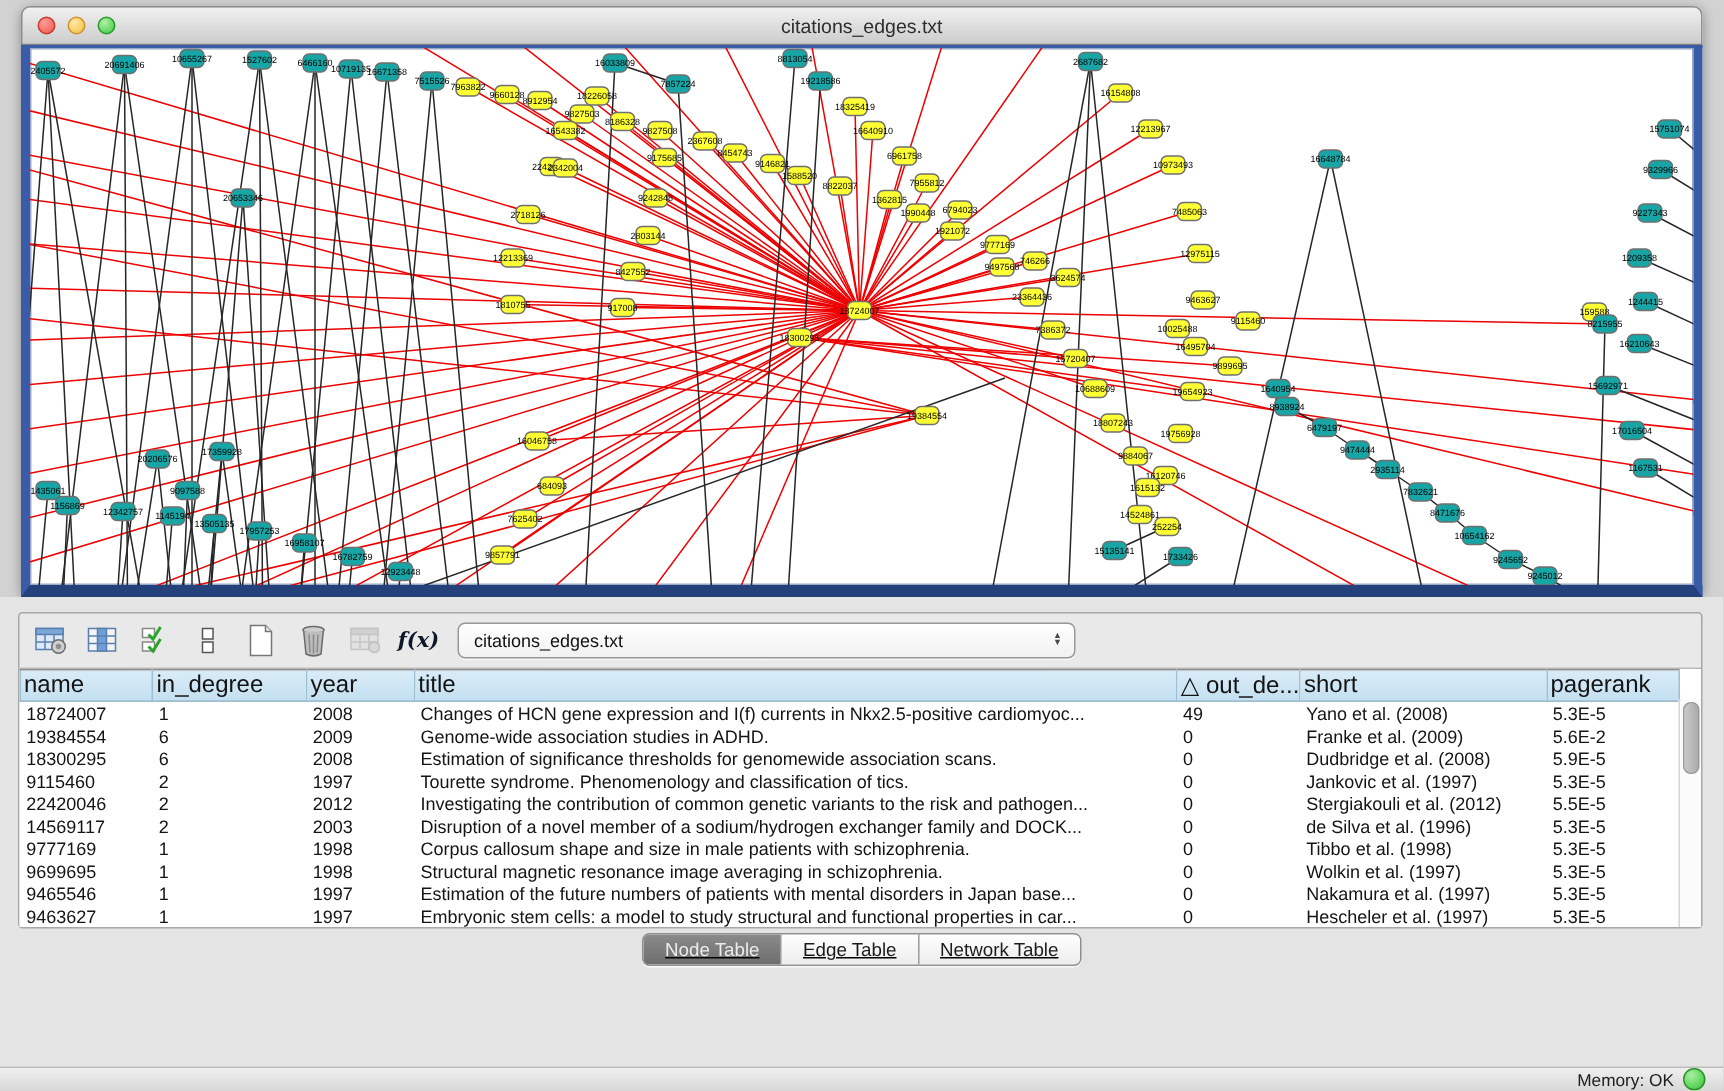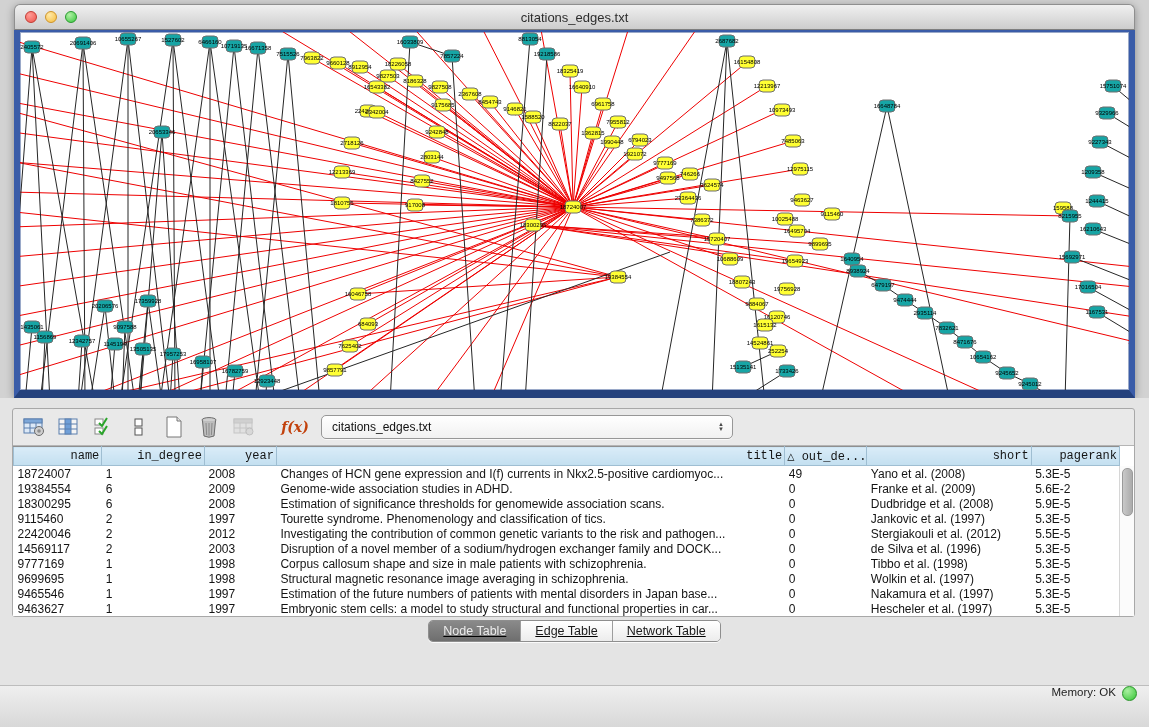--- a/index.html
+++ b/index.html
@@ -39,47 +39,47 @@
   .tp-title{font-size:12px;color:#1c1c1c;}
   .tp-header .spacer{flex:1;}
   .float-icon{position:relative;width:16px;height:14px;margin-right:14px;}
   .float-icon .sq1{position:absolute;right:0;top:0;width:9px;height:8px;border:1px solid #8a7a4a;background:#f4efdf;}
   .float-icon .sq2{position:absolute;left:0;bottom:0;width:6px;height:6px;border:1px solid #32496e;background:#e8edf5;}
   .close-icon{font-size:15px;font-weight:bold;color:#222;line-height:14px;font-family:"DejaVu Sans",sans-serif;}
   .tp-body{padding:10px 12px 0;}
   .tp-inner{border:1px solid #a8a8a8;border-radius:3px;background:#e9e9e9;width:1123px;box-sizing:border-box;}
   .toolbar{height:36px;display:flex;align-items:center;gap:9px;padding:0 8px;}
   .tbtn{width:26px;height:26px;display:flex;align-items:center;justify-content:center;border-radius:4px;}
-  .fx{font-family:"DejaVu Serif",serif;font-style:italic;font-weight:bold;font-size:14px;color:#c2410c;margin-left:16px;}
+  .fx{font-family:"DejaVu Serif",serif;font-style:italic;font-weight:bold;font-size:14px;color:#0f172a;}
   .tselect{width:398px;height:22px;margin-left:4px;border:1px solid #979797;border-radius:5px;
     background:linear-gradient(#ffffff,#f1f1f1);display:flex;align-items:center;
     padding:0 6px;font-size:12px;color:#111;box-shadow:0 1px 0 rgba(255,255,255,.7);}
   .tselect .sel-label{flex:1;padding-left:4px;}
   .combo-arrows{display:flex;flex-direction:column;align-items:center;line-height:5px;color:#4a4a4a;font-size:6px;padding-right:2px;}
   
   .tablewrap{position:relative;background:#fff;border-top:1px solid #b5b5b5;}
   table{border-collapse:collapse;table-layout:fixed;width:1107px;font-size:12px;color:#141414;}
   thead td{background:linear-gradient(#d9ecf8,#c3dff0);border:1px solid #9fbed2;border-top-color:#8f8f8f;
-    text-align:right;height:18px;padding:0 2px;font-size:12px;overflow:hidden;white-space:nowrap;font-family:Liberation Mono, monospace;}
+    text-align:left;height:18px;padding:0 2px;font-size:16px;overflow:hidden;white-space:nowrap;}
   tbody td{height:15px;padding:0 4px;white-space:nowrap;overflow:hidden;}
   .vscroll{position:absolute;right:0;top:20px;bottom:0;width:14px;background:#fbfbfb;border-left:1px solid #d6d6d6;}
   .vthumb{position:absolute;left:2px;top:2px;width:9px;height:46px;border-radius:5px;
     background:linear-gradient(90deg,#c9c9c9,#ababab);border:1px solid #9a9a9a;}
   
   .tabbar{height:28px;display:flex;align-items:center;justify-content:center;text-decoration:underline;}
   .seg{display:flex;border:1px solid #8e8e8e;border-radius:5px;overflow:hidden;height:20px;
     box-shadow:0 1px 0 rgba(255,255,255,.8);}
   .seg-btn{padding:0 14px;display:flex;align-items:center;font-size:12.5px;
     background:linear-gradient(#ffffff,#ececec);color:#1b1b1b;border-left:1px solid #9d9d9d;}
   .seg-btn:first-child{border-left:none;}
   .seg-btn.selected{background:linear-gradient(#8a8a8a,#6e6e6e);color:#ececec;}
   
-  .statusbar{position:absolute;left:0;bottom:0;width:1149px;height:42px;
+  .statusbar{position:absolute;left:0;bottom:0;width:1149px;height:16px;
     background:linear-gradient(#efefef,#d8d8d8);border-top:1px solid #bdbdbd;
-    display:flex;align-items:flex-start;justify-content:flex-end;padding-right:12px;box-sizing:border-box;}
+    display:flex;align-items:flex-end;justify-content:flex-end;padding-right:12px;box-sizing:border-box;}
   .mem-label{font-size:11.5px;color:#1d1d1d;margin-right:6px;}
   .mem-dot{width:13px;height:13px;border-radius:50%;border:1px solid #279427;
     background:radial-gradient(circle at 35% 30%,#a9f0a0,#35c435);}
 </style>
 </head>
 <body>
 
 <div class="net-window">
   <div class="titlebar">
     <div class="lights">

